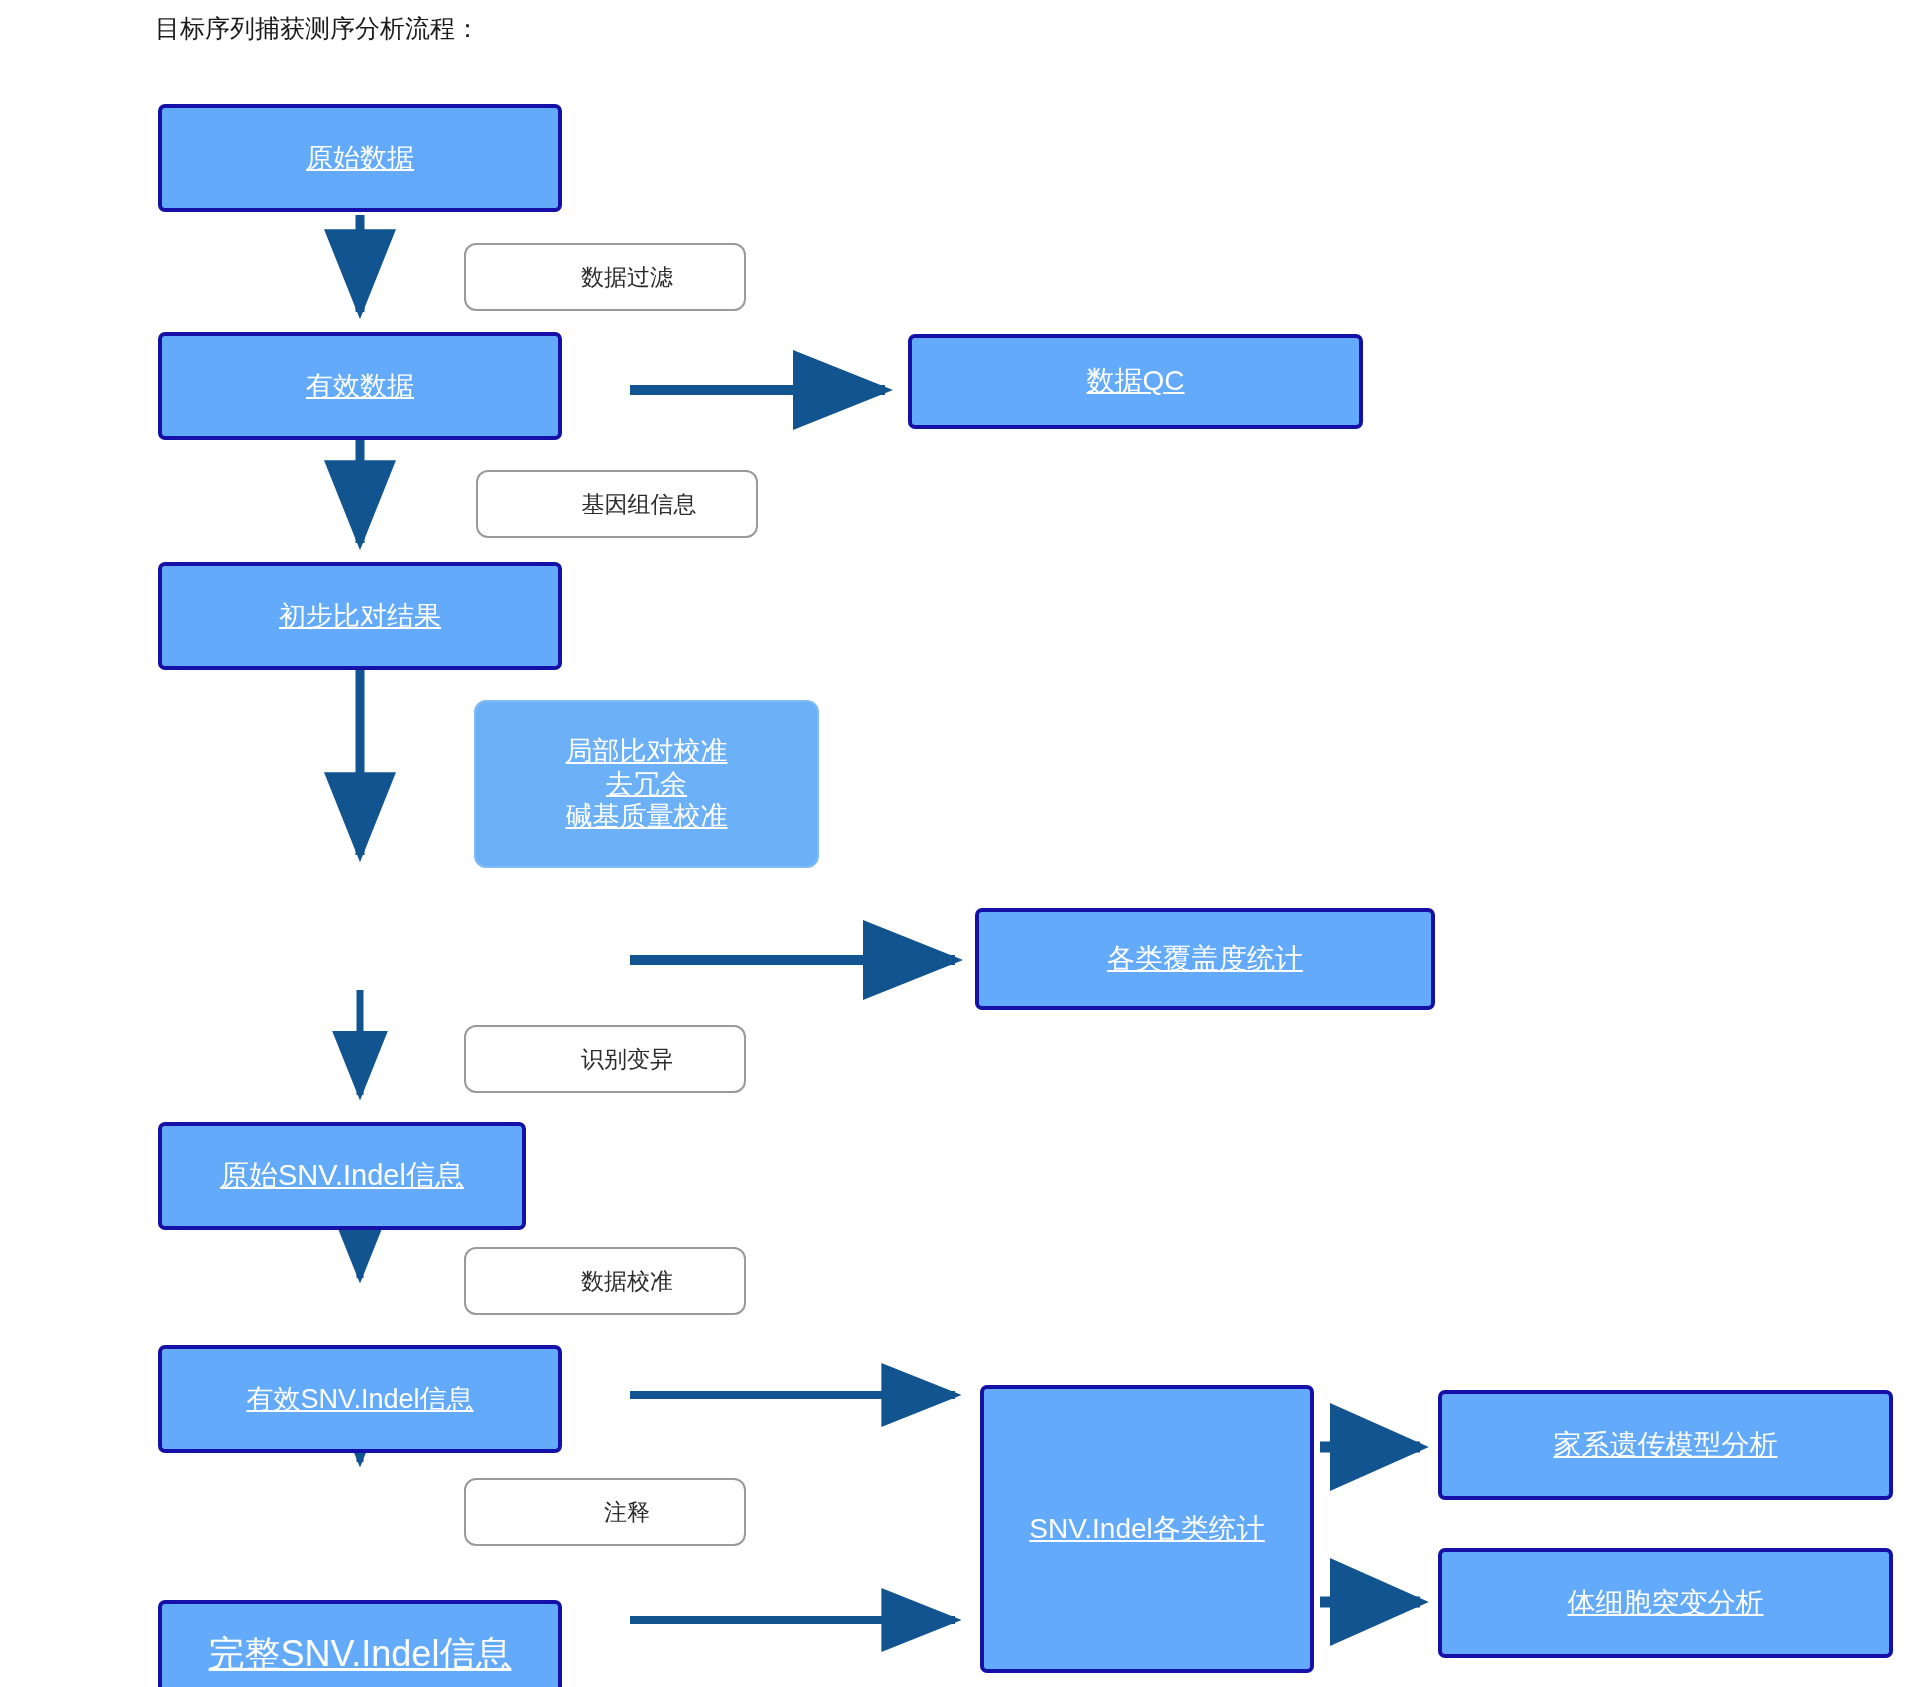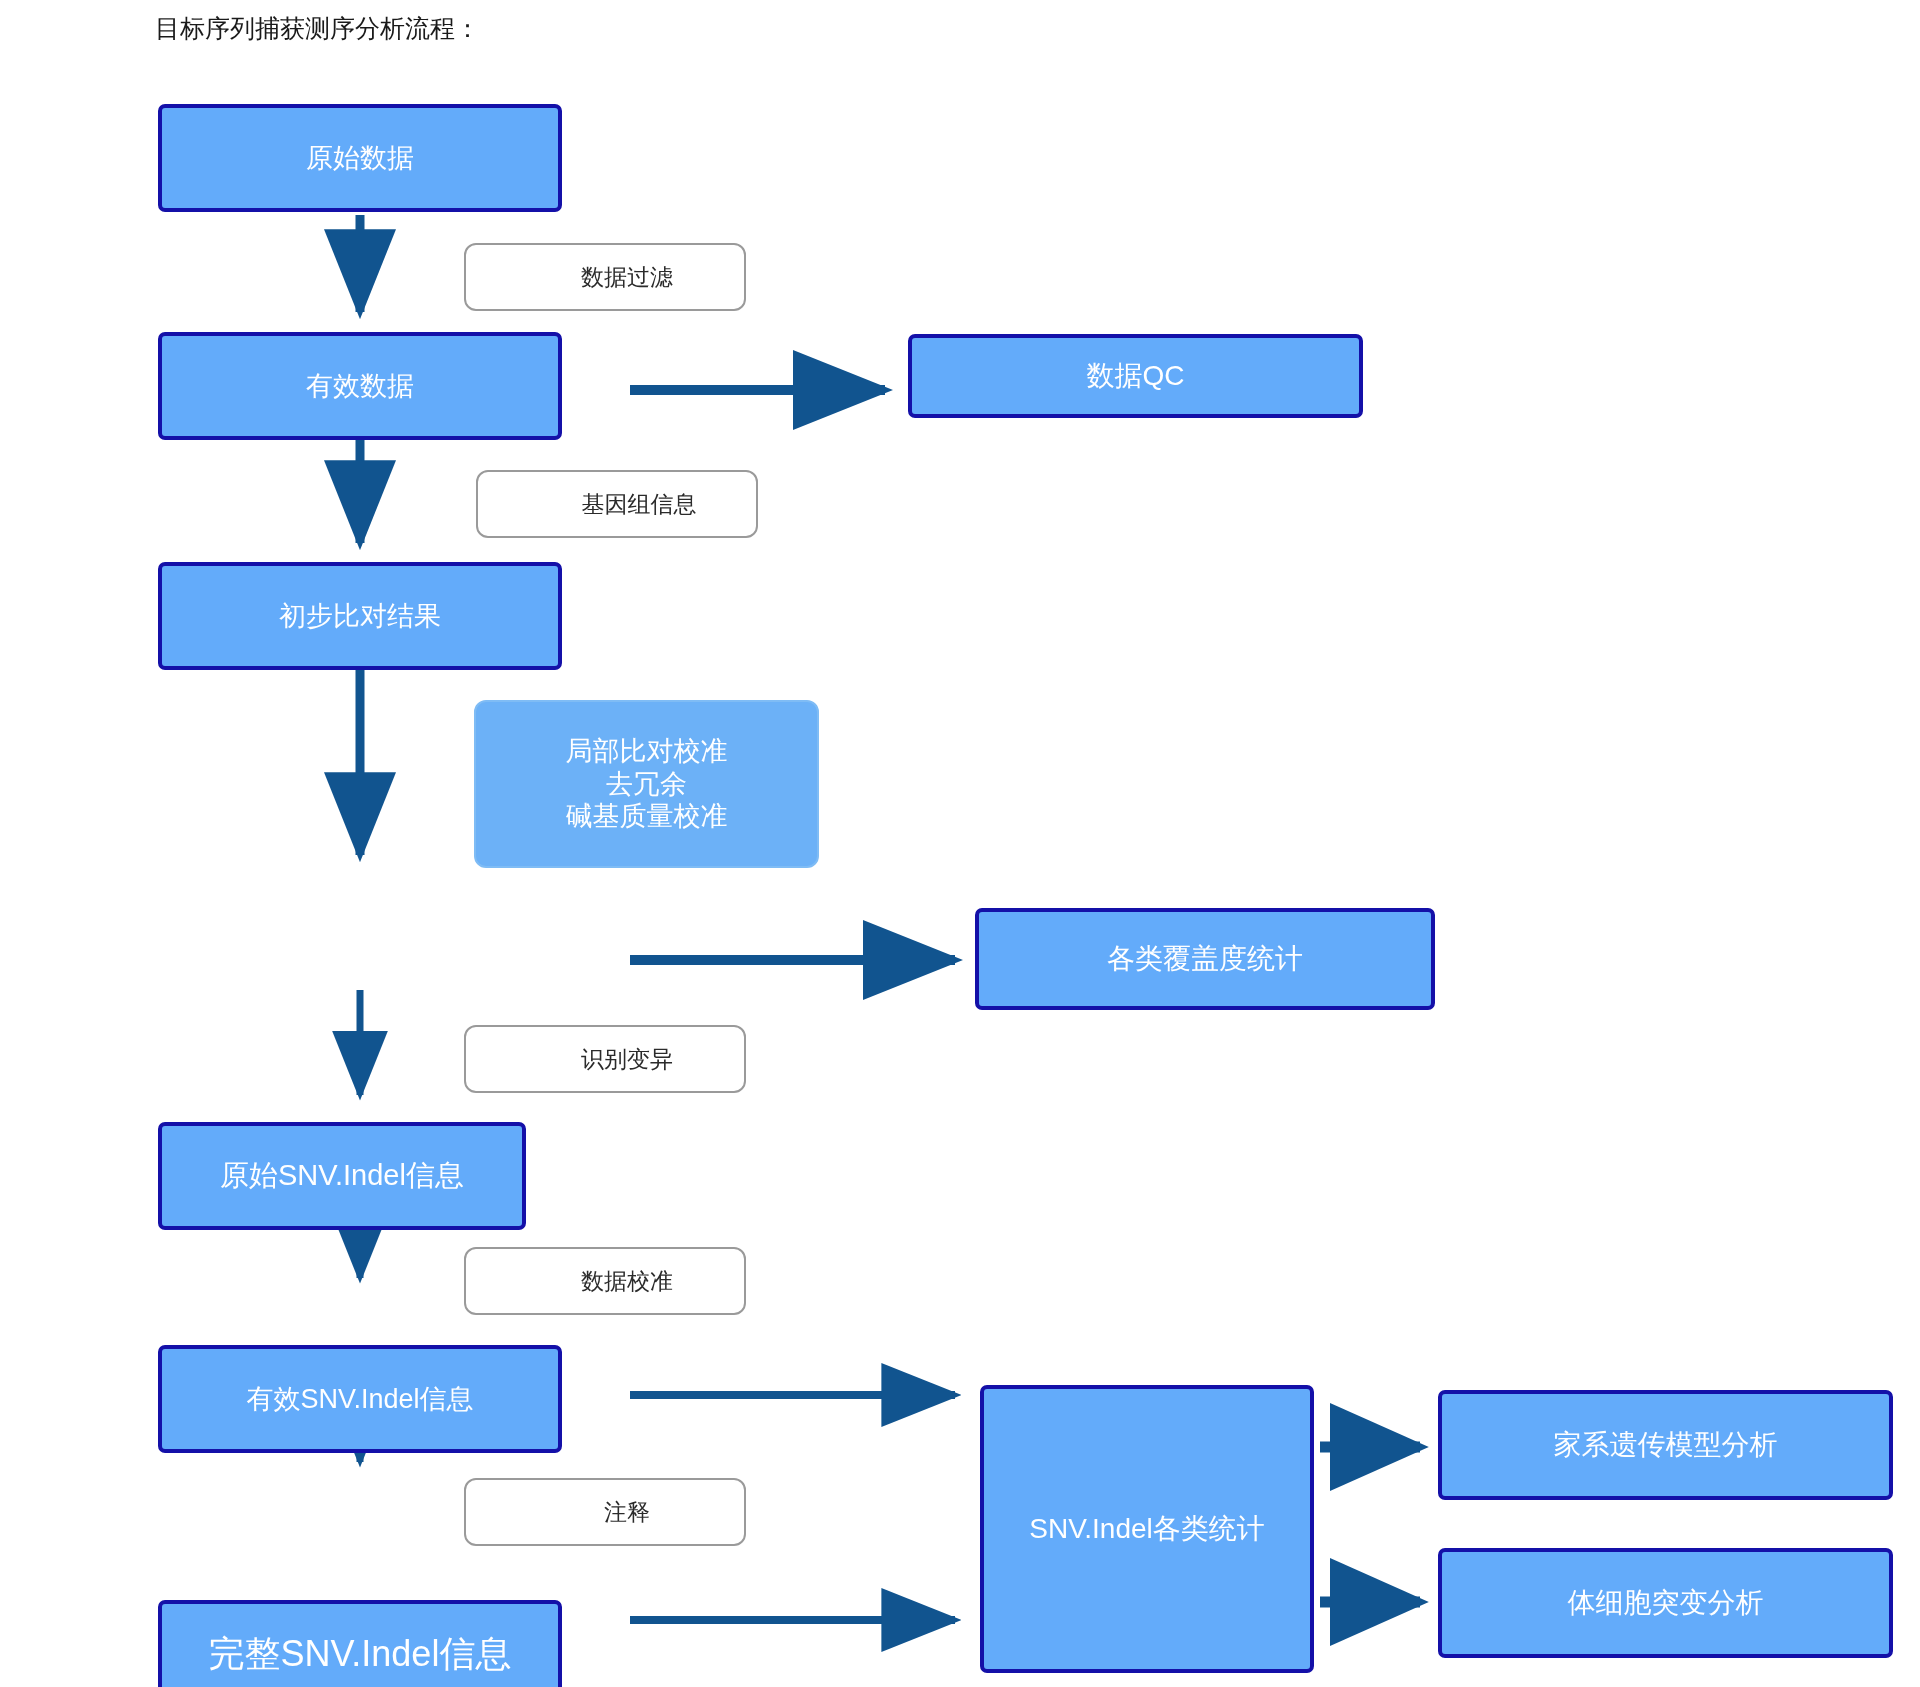--- a/index.html
+++ b/index.html
@@ -30,20 +30,21 @@
     box-sizing: border-box;
     display: flex;
     align-items: center;
     justify-content: center;
     text-align: center;
     color: #ffffff;
     border-radius: 7px;
     line-height: 1.22;
     padding: 4px 8px;
     white-space: pre-line;
+    text-decoration: underline;
   }
   .node.process {
     background: #63ABFA;
     border: 4px solid #1410A8;
   }
   .node.soft {
     background: #6CB1F7;
     border: 2px solid #7FBCF5;
     border-radius: 12px;
   }
@@ -138,21 +139,21 @@
 
   <div class="node process" style="left:158px; top:562px; width:404px; height:108px; font-size:27px;">初步比对结果</div>
 
 
   <div class="node process" style="left:158px; top:1122px; width:368px; height:108px; font-size:29px;">原始SNV.Indel信息</div>
 
   <div class="node process" style="left:158px; top:1345px; width:404px; height:108px; font-size:27px;">有效SNV.Indel信息</div>
 
   <div class="node process" style="left:158px; top:1572px; width:404px; height:108px; font-size:36px;margin-top:28px;">完整SNV.Indel信息</div>
 
-  <div class="node process" style="left:908px; top:334px; width:455px; height:84px; font-size:28px;">数据QC</div>
+  <div class="node process" style="left:908px; top:334px; width:455px; height:95px; font-size:28px;">数据QC</div>
 
   <div class="node process" style="left:975px; top:908px; width:460px; height:102px; font-size:28px;">各类覆盖度统计</div>
 
   <div class="node process" style="left:980px; top:1385px; width:334px; height:288px; font-size:28px;">SNV.Indel各类统计</div>
 
   <div class="node process" style="left:1438px; top:1390px; width:455px; height:110px; font-size:28px;">家系遗传模型分析</div>
 
   <div class="node process" style="left:1438px; top:1548px; width:455px; height:110px; font-size:28px;">体细胞突变分析</div>
 
   <div class="node soft" style="left:474px; top:700px; width:345px; height:168px; font-size:27px;">局部比对校准

